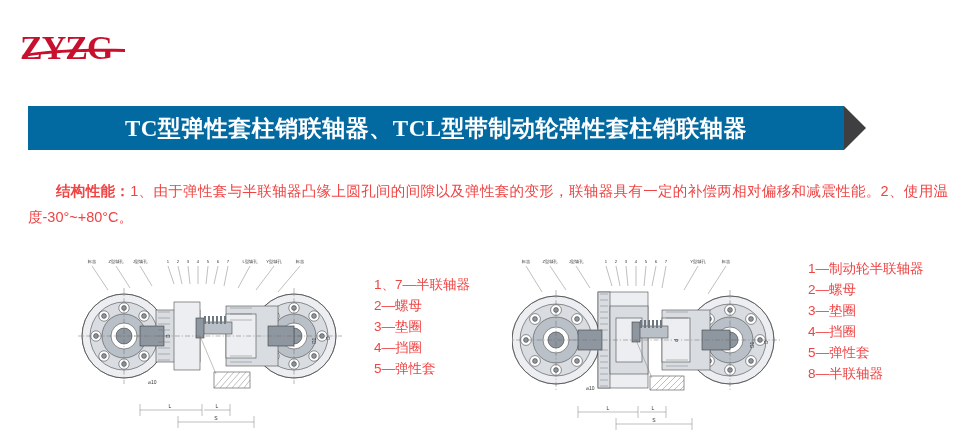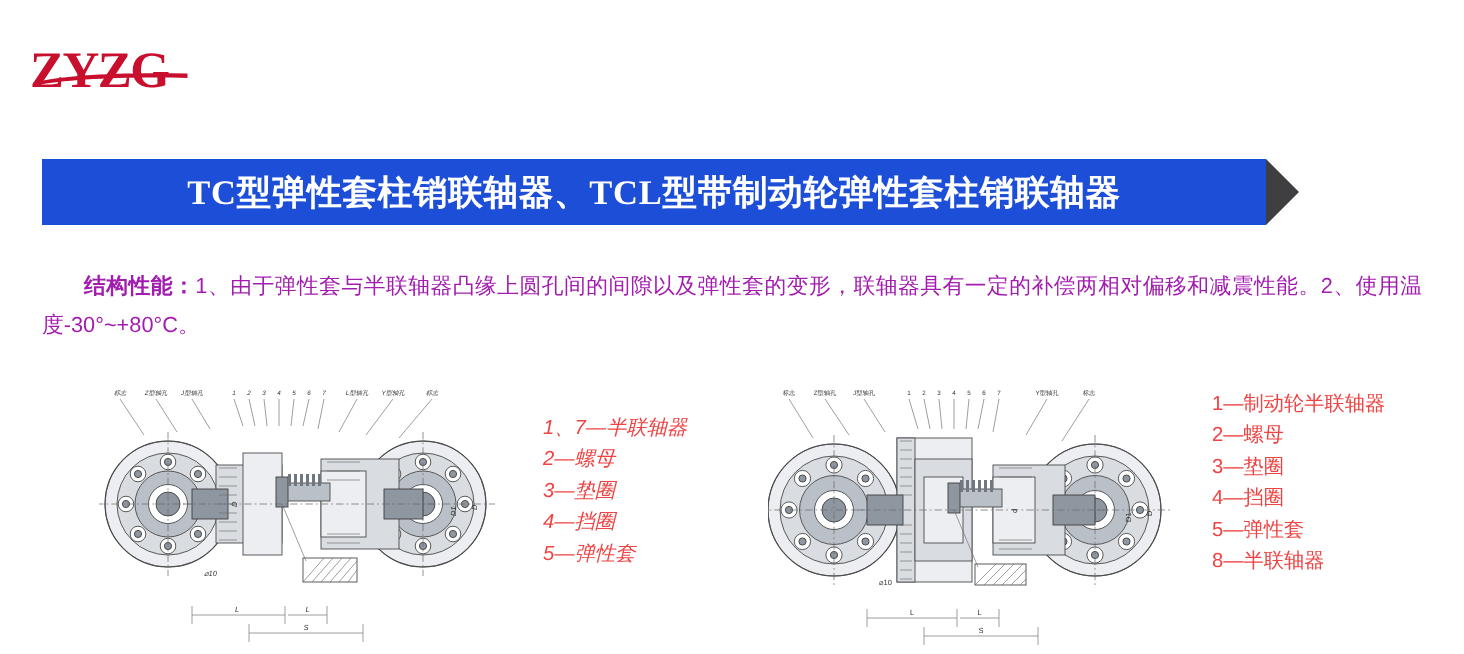--- a/index.html
+++ b/index.html
@@ -43,21 +43,21 @@
     height: 10px;
   }
 
   
   .banner {
     position: absolute;
     left: 28px;
     top: 106px;
     width: 816px;
     height: 44px;
-    background: #1d4ed8;
+    background: #0369a1;
     display: flex;
     align-items: center;
     justify-content: center;
   }
   .banner::after {
     content: "";
     position: absolute;
     right: -22px;
     top: 0;
     width: 0;
@@ -76,42 +76,42 @@
   }
 
   
   .desc {
     position: absolute;
     left: 28px;
     top: 178px;
     width: 920px;
     font-size: 14.5px;
     line-height: 26px;
-    color: #a21caf;
+    color: #ef4444;
     text-align: justify;
   }
   .desc .lead {
     font-weight: bold;
     margin-left: 28px;
   }
 
   
   .figures {
     position: absolute;
     left: 0;
     top: 244px;
     width: 976px;
     height: 186px;
   }
   .figure-block {
     position: absolute;
     top: 0;
     height: 186px;
   }
-  .fig-left { left: 66px; width: 380px; font-style: italic; }
+  .fig-left { left: 78px; width: 380px; }
   .fig-right { left: 512px; width: 380px; }
 
   .drawing {
     position: absolute;
     left: 0;
     top: 0;
     width: 268px;
     height: 186px;
   }
   .legend {

